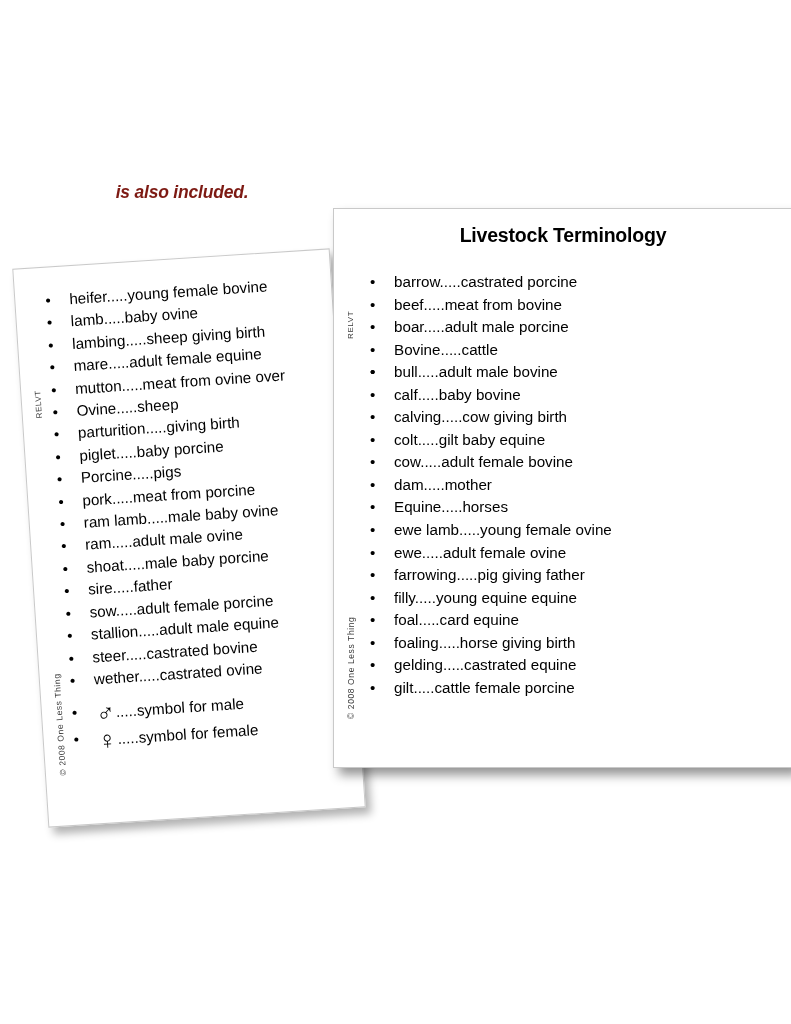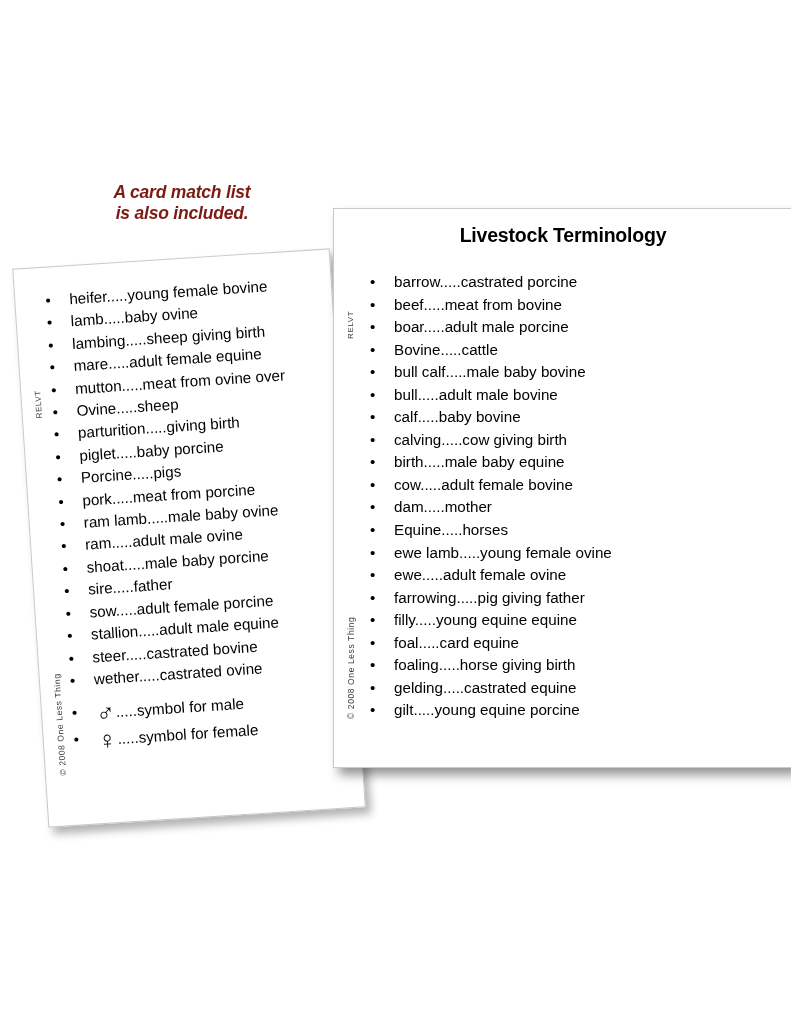--- a/index.html
+++ b/index.html
@@ -153,21 +153,20 @@
   li.sym-li-male  { margin-top: 10px; }
   li.sym-li-female{ margin-top: 2px; }
   .sym-text { font-size: 15.2px; }
 </style>
 </head>
 <body>
 
 <div id="stage">
 
   <div class="promo">
-    <div>A card match list</div>
     <div>is also included.</div>
   </div>
 
   <div class="card" id="card-back">
     <div class="side-label side-relvt">RELVT</div>
     <div class="side-label side-copy">© 2008 One Less Thing</div>
     <ul class="terms" id="back-list">
         <li><span class="bullet">•</span><span>heifer.....young female bovine</span></li>
         <li><span class="bullet">•</span><span>lamb.....baby ovine</span></li>
         <li><span class="bullet">•</span><span>lambing.....sheep giving birth</span></li>
@@ -209,32 +208,32 @@
 
     <div class="card-title">
       <div>Livestock Terminology</div>
     </div>
 
     <ul class="terms" id="front-list">
         <li><span class="bullet">•</span><span>barrow.....castrated porcine</span></li>
         <li><span class="bullet">•</span><span>beef.....meat from bovine</span></li>
         <li><span class="bullet">•</span><span>boar.....adult male porcine</span></li>
         <li><span class="bullet">•</span><span>Bovine.....cattle</span></li>
-        <li><span class="bullet">•</span><span>bull calf.....male baby bovine</span></li>
+        <li><span class="bullet">•</span></li>
         <li><span class="bullet">•</span><span>bull.....adult male bovine</span></li>
         <li><span class="bullet">•</span><span>calf.....baby bovine</span></li>
         <li><span class="bullet">•</span><span>calving.....cow giving birth</span></li>
-        <li><span class="bullet">•</span><span>birth.....male baby equine</span></li>
+        <li><span class="bullet">•</span><span>colt.....gilt baby equine</span></li>
         <li><span class="bullet">•</span><span>cow.....adult female bovine</span></li>
         <li><span class="bullet">•</span><span>dam.....mother</span></li>
         <li><span class="bullet">•</span><span>Equine.....horses</span></li>
         <li><span class="bullet">•</span><span>ewe lamb.....young female ovine</span></li>
         <li><span class="bullet">•</span><span>ewe.....adult female ovine</span></li>
         <li><span class="bullet">•</span><span>farrowing.....pig giving father</span></li>
         <li><span class="bullet">•</span><span>filly.....young equine equine</span></li>
         <li><span class="bullet">•</span><span>foal.....card equine</span></li>
         <li><span class="bullet">•</span><span>foaling.....horse giving birth</span></li>
         <li><span class="bullet">•</span><span>gelding.....castrated equine</span></li>
-        <li><span class="bullet">•</span><span>gilt.....young equine porcine</span></li>
+        <li><span class="bullet">•</span><span>gilt.....cattle female porcine</span></li>
       </ul>
   </div>
 
 </div>
 
 </body></html>

